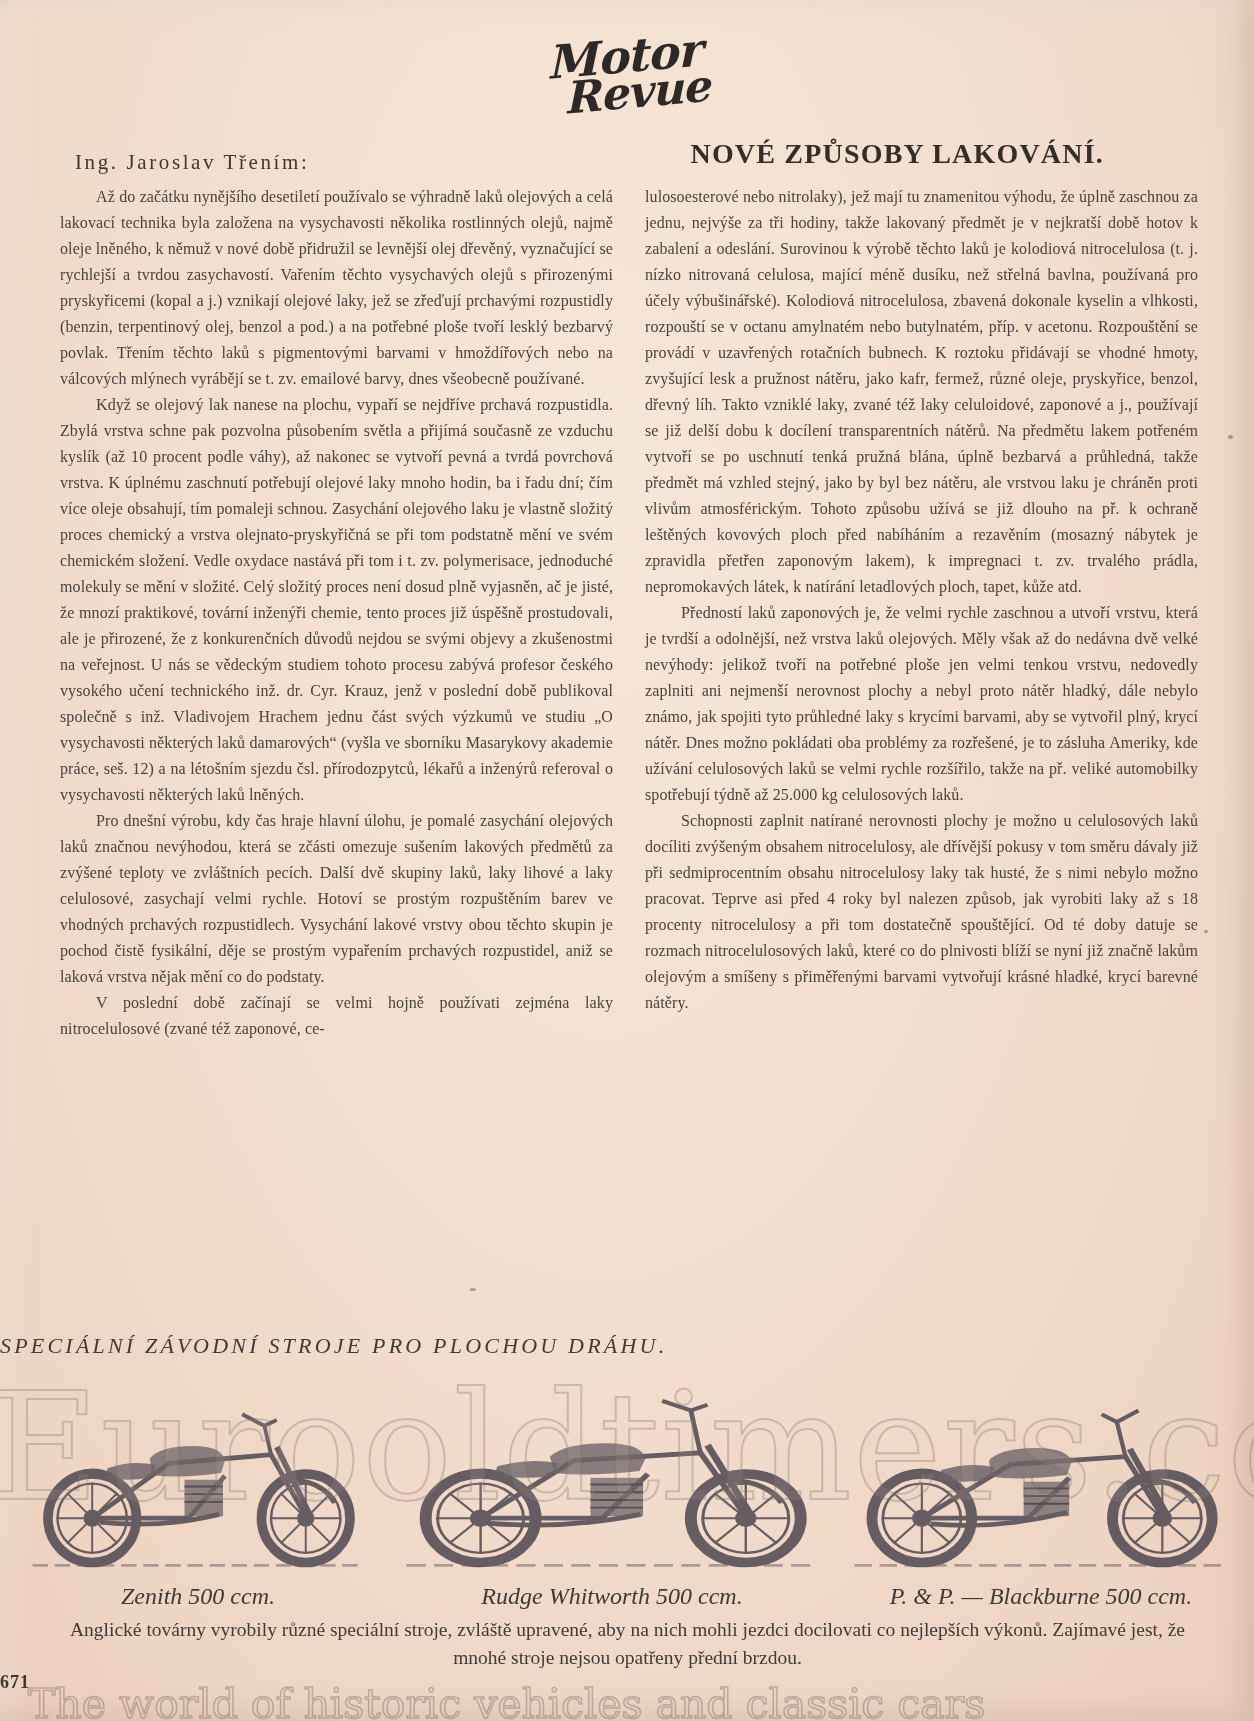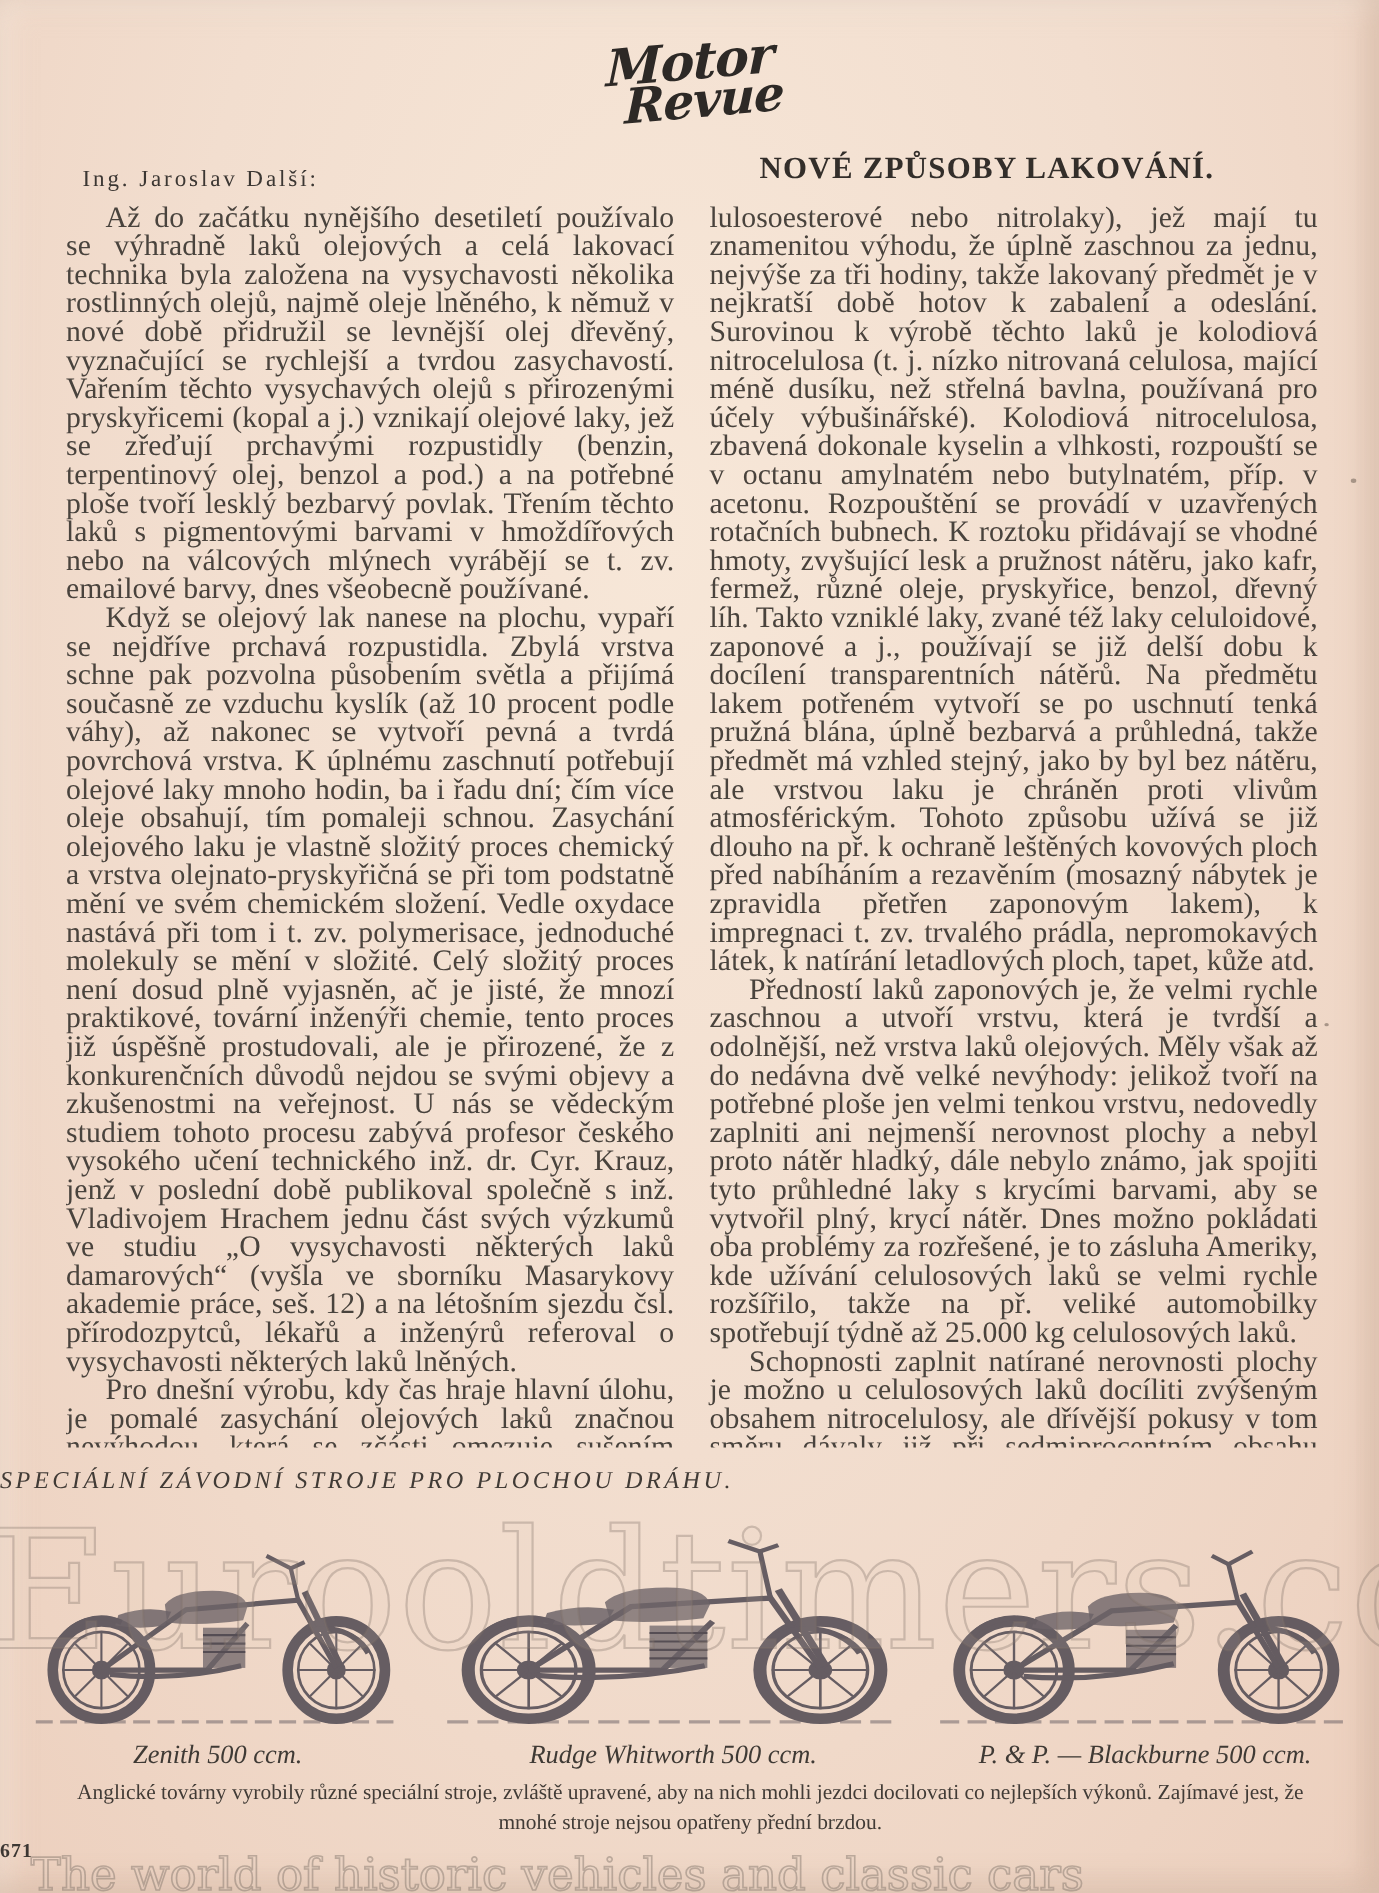--- a/index.html
+++ b/index.html
@@ -17,21 +17,21 @@
     transform:rotate(-5deg) skewX(-6deg);letter-spacing:-1px;}
   .masthead .l1{font-size:46px;line-height:44px;}
   .masthead .l2{font-size:44px;line-height:40px;margin-top:-6px;margin-left:26px;}
   
   .author{position:absolute;top:150px;left:75px;font-size:21px;letter-spacing:2.6px;color:#3c3733;}
   .article-title{position:absolute;top:138px;left:0;right:150px;text-align:right;
     font-size:28px;font-weight:bold;letter-spacing:1.2px;color:#332e2a;}
   
   .columns{position:absolute;top:184px;left:60px;width:1138px;height:1132px;overflow:hidden;
     display:flex;gap:32px;}
-  .col{width:553px;text-align:justify;font-size:27px;line-height:26px;letter-spacing:0.1px;color:#49433d;font-family:Liberation Serif, serif;}
+  .col{width:553px;text-align:justify;font-size:16px;line-height:26px;letter-spacing:0.1px;color:#49433d;font-family:Liberation Serif, serif;}
   .col p{margin:0;text-indent:36px;}
   .col p.noindent{text-indent:0;}
   
   .section-header{position:absolute;top:1333px;left:0;right:0;text-align:left;
     font-style:italic;font-size:22px;letter-spacing:3.2px;color:#413b36;}
   .figures{position:absolute;top:1372px;left:18px;width:1218px;height:202px;
     display:flex;justify-content:space-between;align-items:flex-end;}
   .figure{position:relative;}
   .figure svg{display:block;}
   .fig-captions{position:absolute;top:1583px;left:18px;width:1218px;display:flex;justify-content:space-between;}
@@ -61,21 +61,21 @@
 </head>
 <body>
 
 <div class="page">
 
   <div class="masthead">
     <span class="line l1">Motor</span>
     <span class="line l2">Revue</span>
   </div>
 
-  <div class="author">Ing. Jaroslav Další:</div>
+  <div class="author">Ing. Jaroslav Třením:</div>
   <div class="article-title">NOVÉ ZPŮSOBY LAKOVÁNÍ.</div>
 
   <div class="columns">
     <div class="col">
       <p>Až do začátku nynějšího desetiletí používalo se výhradně laků olejových a celá lakovací technika byla založena na vysychavosti několika rostlinných olejů, najmě oleje lněného, k němuž v nové době přidružil se levnější olej dřevěný, vyznačující se rychlejší a tvrdou zasychavostí. Vařením těchto vysychavých olejů s přirozenými pryskyřicemi (kopal a j.) vznikají olejové laky, jež se zřeďují prchavými rozpustidly (benzin, terpentinový olej, benzol a pod.) a na potřebné ploše tvoří lesklý bezbarvý povlak. Třením těchto laků s pigmentovými barvami v hmoždířových nebo na válcových mlýnech vyrábějí se t. zv. emailové barvy, dnes všeobecně používané.</p>
       <p>Když se olejový lak nanese na plochu, vypaří se nejdříve prchavá rozpustidla. Zbylá vrstva schne pak pozvolna působením světla a přijímá současně ze vzduchu kyslík (až 10 procent podle váhy), až nakonec se vytvoří pevná a tvrdá povrchová vrstva. K úplnému zaschnutí potřebují olejové laky mnoho hodin, ba i řadu dní; čím více oleje obsahují, tím pomaleji schnou. Zasychání olejového laku je vlastně složitý proces chemický a vrstva olejnato-pryskyřičná se při tom podstatně mění ve svém chemickém složení. Vedle oxydace nastává při tom i t. zv. polymerisace, jednoduché molekuly se mění v složité. Celý složitý proces není dosud plně vyjasněn, ač je jisté, že mnozí praktikové, tovární inženýři chemie, tento proces již úspěšně prostudovali, ale je přirozené, že z konkurenčních důvodů nejdou se svými objevy a zkušenostmi na veřejnost. U nás se vědeckým studiem tohoto procesu zabývá profesor českého vysokého učení technického inž. dr. Cyr. Krauz, jenž v poslední době publikoval společně s inž. Vladivojem Hrachem jednu část svých výzkumů ve studiu „O vysychavosti některých laků damarových“ (vyšla ve sborníku Masarykovy akademie práce, seš. 12) a na létošním sjezdu čsl. přírodozpytců, lékařů a inženýrů referoval o vysychavosti některých laků lněných.</p>
       <p>Pro dnešní výrobu, kdy čas hraje hlavní úlohu, je pomalé zasychání olejových laků značnou nevýhodou, která se zčásti omezuje sušením lakových předmětů za zvýšené teploty ve zvláštních pecích. Další dvě skupiny laků, laky lihové a laky celulosové, zasychají velmi rychle. Hotoví se prostým rozpuštěním barev ve vhodných prchavých rozpustidlech. Vysychání lakové vrstvy obou těchto skupin je pochod čistě fysikální, děje se prostým vypařením prchavých rozpustidel, aniž se laková vrstva nějak mění co do podstaty.</p>
       <p>V poslední době začínají se velmi hojně používati zejména laky nitrocelulosové (zvané též zaponové, ce-</p>
     </div>
     <div class="col">

